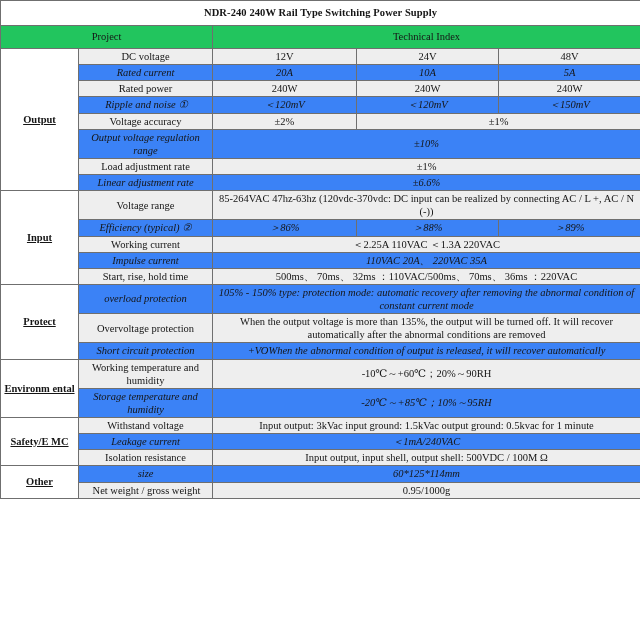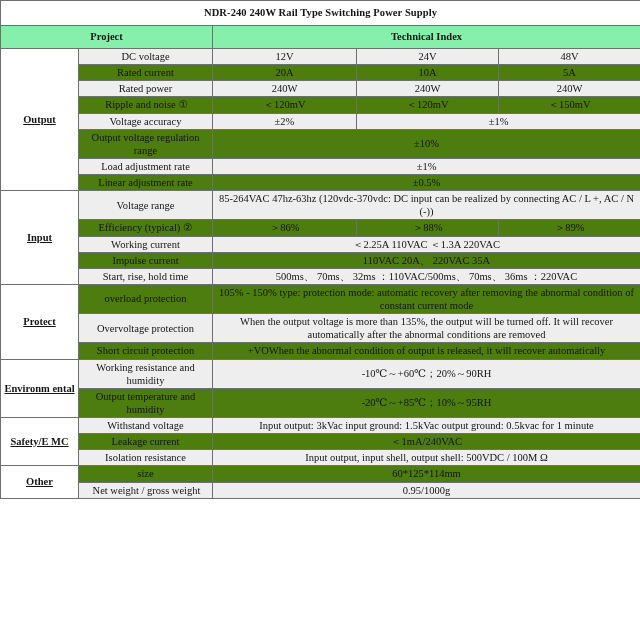--- a/index.html
+++ b/index.html
@@ -41,40 +41,40 @@
     font-weight: bold;
     letter-spacing: 0.1px;
     height: 22px;
     border-left: none;
     border-right: none;
     border-top: none;
     background: #ffffff;
   }
   td.hdr {
     font-size: 13px;
-    font-weight: bold;
+    font-weight: normal;
     height: 20px;
-    background: #86efac;
+    background: #22c55e;
   }
   td.group {
     font-size: 13.5px;
     font-weight: bold;
     background: #ffffff;
     line-height: 1.3;
     text-decoration: underline;
   }
   td.lbl {
     background: #ffffff;
   }
   td.val {
     background: #ffffff;
     margin-left: 8px;
   }
   tr.shade td.lbl, tr.shade td.val { background: #eeeeee; }
-  tr.plain td.lbl, tr.plain td.val { background: #4d7c0f; }
+  tr.plain td.lbl, tr.plain td.val { background: #3b82f6; font-style: italic; }
 
   td.lbl.tight { padding-left: 3px; padding-right: 1px; }
   .two-line { line-height: 1.2; margin-top: 36px; }
 </style>
 </head>
 <body>
 
 <div id="sheet">
   <table class="spec">
     <colgroup>
@@ -135,21 +135,21 @@
         <td class="val" colspan="3">±10%</td>
       </tr>
 
       <tr class="shade">
         <td class="lbl">Load adjustment rate</td>
         <td class="val" colspan="3">±1%</td>
       </tr>
 
       <tr class="plain">
         <td class="lbl">Linear adjustment rate</td>
-        <td class="val" colspan="3">±0.5%</td>
+        <td class="val" colspan="3">±6.6%</td>
       </tr>
 
       <tr class="shade">
         <td class="group" rowspan="5">Input</td>
         <td class="lbl">Voltage range</td>
         <td class="val" colspan="3">85-264VAC 47hz-63hz (120vdc-370vdc: DC input can be realized by connecting AC / L +, AC / N (-))</td>
       </tr>
 
       <tr class="plain">
         <td class="lbl">Efficiency (typical) ②</td>
@@ -184,26 +184,26 @@
         <td class="val" colspan="3">When the output voltage is more than 135%, the output will be turned off. It will recover automatically after the abnormal conditions are removed</td>
       </tr>
 
       <tr class="plain">
         <td class="lbl">Short circuit protection</td>
         <td class="val" colspan="3">+VOWhen the abnormal condition of output is released, it will recover automatically</td>
       </tr>
 
       <tr class="shade">
         <td class="group" rowspan="2">Environm ental</td>
-        <td class="lbl two-line">Working resistance and humidity</td>
+        <td class="lbl two-line">Working temperature and humidity</td>
         <td class="val" colspan="3">-10℃～+60℃；20%～90RH</td>
       </tr>
 
       <tr class="plain">
-        <td class="lbl two-line">Output temperature and humidity</td>
+        <td class="lbl two-line">Storage temperature and humidity</td>
         <td class="val" colspan="3">-20℃～+85℃；10%～95RH</td>
       </tr>
 
       <tr class="shade">
         <td class="group" rowspan="3">Safety/E MC</td>
         <td class="lbl">Withstand voltage</td>
         <td class="val" colspan="3">Input output: 3kVac input ground: 1.5kVac output ground: 0.5kvac for 1 minute</td>
       </tr>
 
       <tr class="plain">

